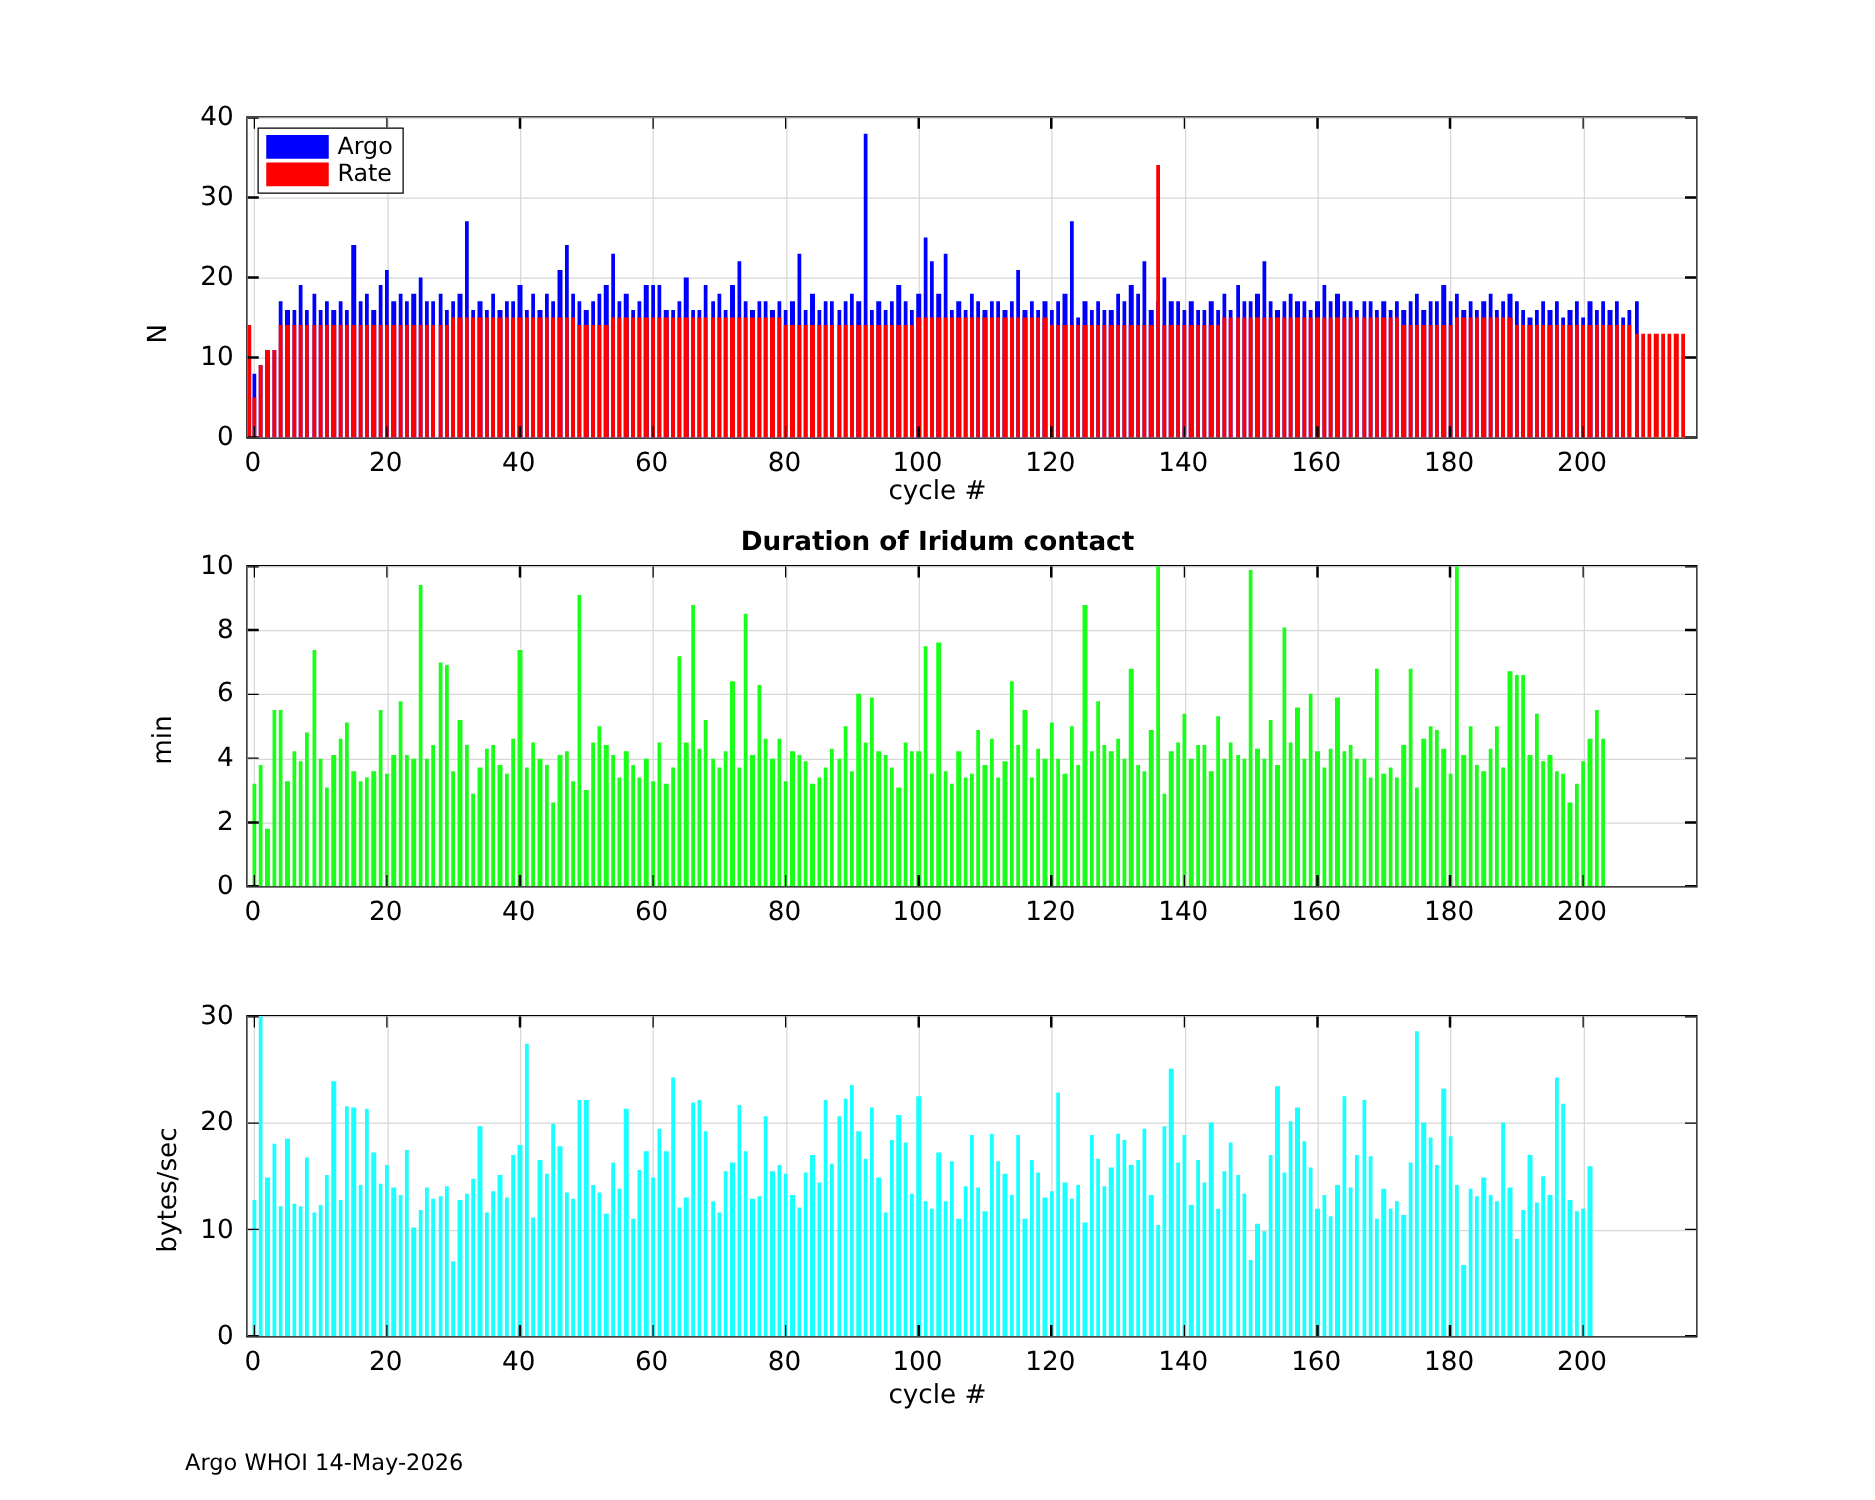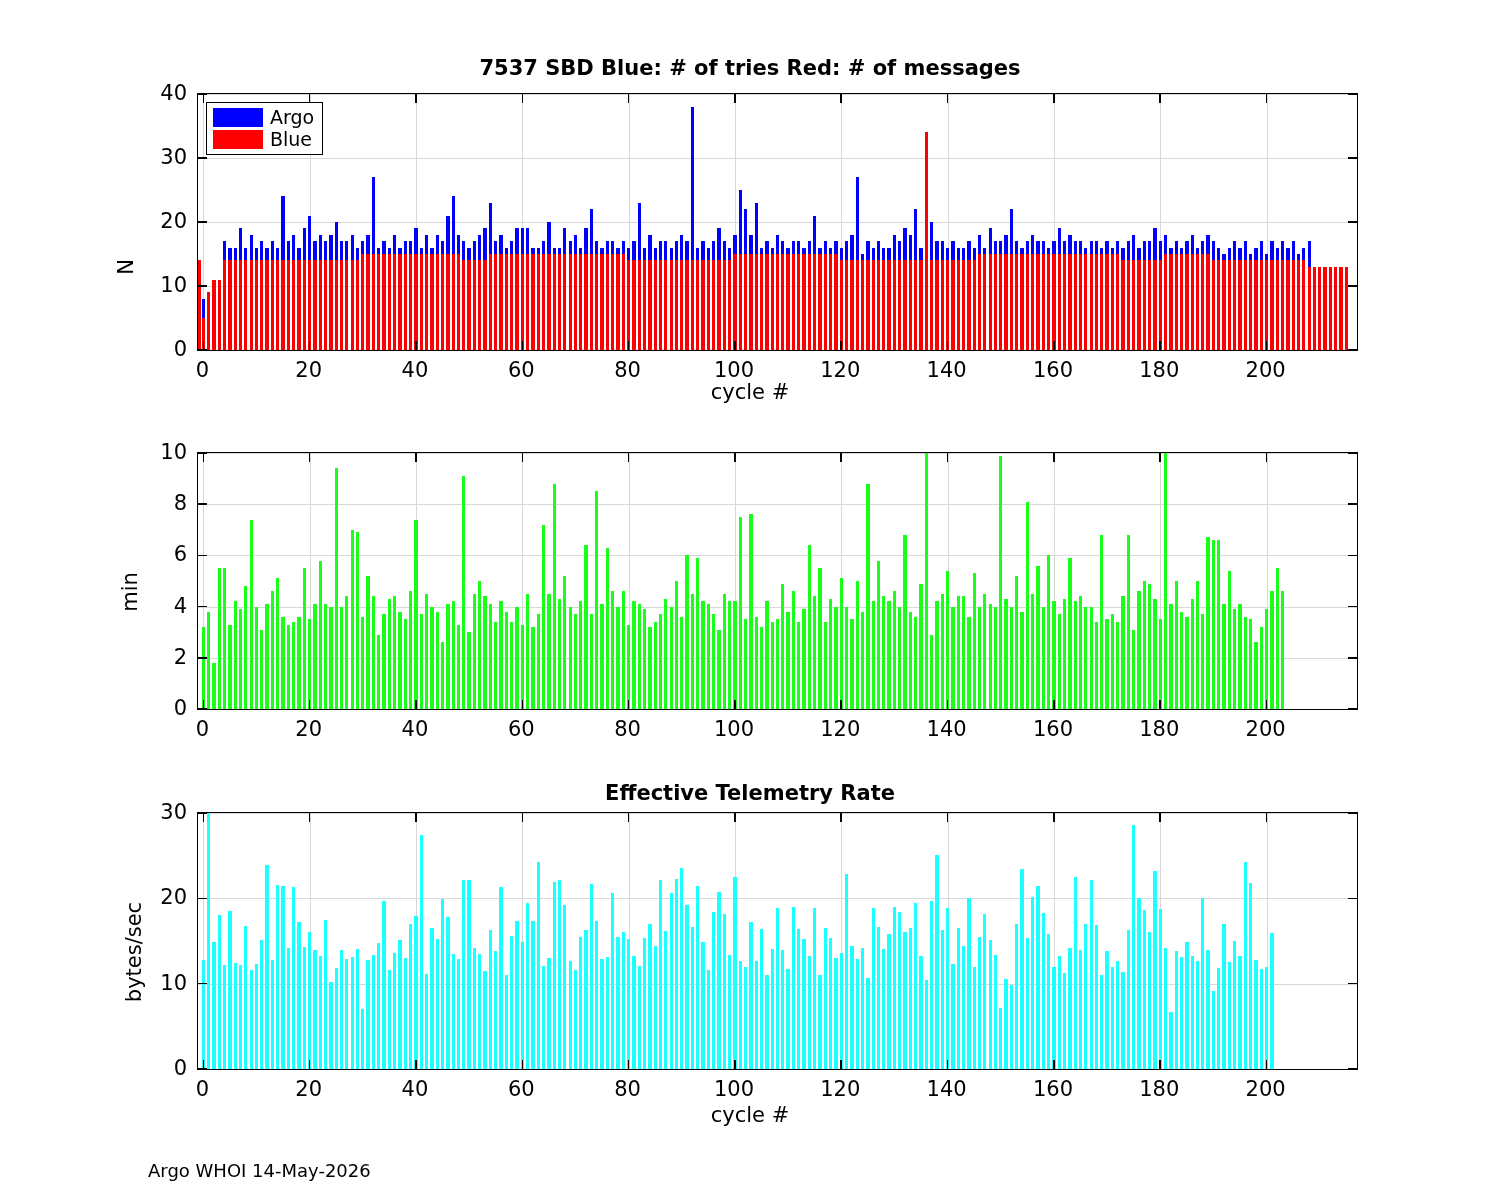--- a/index.html
+++ b/index.html
@@ -135,21 +135,20 @@
     color: #000;
     font-family: "DejaVu Sans", sans-serif;
   }
 </style>
 </head>
 <body>
 
 <div class="figure">
 
   <div class="panel" style="left:0px; top:50px; width:1500px; height:350px;">
-    <div class="plot-title" style="left:0px; top:6px;">7537 SBD  Blue: # of tries   Red: # of messages</div>
     <div class="ylabel" style="left:118px; top:205px; transform: rotate(-90deg);">N</div>
     <div class="axes" id="axes1" style="left:197px; top:43px; width:1161px; height:258px;">
         <div class="gridline-h" style="top: 192px;"></div>
         <div class="gridline-h" style="top: 128px;"></div>
         <div class="gridline-h" style="top: 64px;"></div>
         <div class="gridline-h" style="top: 0px;"></div>
         <div class="gridline-v" style="left: 5.31651px;"></div>
         <div class="gridline-v" style="left: 111.647px;"></div>
         <div class="gridline-v" style="left: 217.977px;"></div>
         <div class="gridline-v" style="left: 324.307px;"></div>
@@ -640,26 +639,27 @@
         <div class="xtick-label" style="left: 1265.62px; top: 308px;">200</div>
       </div>
     <div class="xlabel" style="left:0px; top:330px;">cycle #</div>
     <div class="legend-box" style="left:206px; top:52px;">
       <div class="legend-row">
         <span class="legend-swatch" style="background:#0000ff;"></span>
         <span class="legend-text">Argo</span>
       </div>
       <div class="legend-row">
         <span class="legend-swatch" style="background:#ff0000;"></span>
-        <span class="legend-text">Blue</span>
+        <span class="legend-text">Rate</span>
       </div>
     </div>
   </div>
 
   <div class="panel" style="left:0px; top:415px; width:1500px; height:340px;">
+    <div class="plot-title" style="left:0px; top:6px;">Duration of Iridum contact</div>
     <div class="ylabel" style="left:110px; top:165px; transform: rotate(-90deg);">min</div>
     <div class="axes" id="axes2" style="left:197px; top:37px; width:1161px; height:258px;">
         <div class="gridline-h" style="top: 204.8px;"></div>
         <div class="gridline-h" style="top: 153.6px;"></div>
         <div class="gridline-h" style="top: 102.4px;"></div>
         <div class="gridline-h" style="top: 51.2px;"></div>
         <div class="gridline-h" style="top: 0px;"></div>
         <div class="gridline-v" style="left: 5.31651px;"></div>
         <div class="gridline-v" style="left: 111.647px;"></div>
         <div class="gridline-v" style="left: 217.977px;"></div>
@@ -927,21 +927,20 @@
         <div class="xtick-label" style="left: 733.968px; top: 302px;">100</div>
         <div class="xtick-label" style="left: 840.298px; top: 302px;">120</div>
         <div class="xtick-label" style="left: 946.628px; top: 302px;">140</div>
         <div class="xtick-label" style="left: 1052.96px; top: 302px;">160</div>
         <div class="xtick-label" style="left: 1159.29px; top: 302px;">180</div>
         <div class="xtick-label" style="left: 1265.62px; top: 302px;">200</div>
       </div>
   </div>
 
   <div class="panel" style="left:0px; top:775px; width:1500px; height:400px;">
-    <div class="plot-title" style="left:0px; top:6px;">Effective Telemetry Rate</div>
     <div class="ylabel" style="left:84px; top:165px; transform: rotate(-90deg);">bytes/sec</div>
     <div class="axes" id="axes3" style="left:197px; top:37px; width:1161px; height:258px;">
         <div class="gridline-h" style="top: 170.667px;"></div>
         <div class="gridline-h" style="top: 85.3333px;"></div>
         <div class="gridline-h" style="top: 0px;"></div>
         <div class="gridline-v" style="left: 5.31651px;"></div>
         <div class="gridline-v" style="left: 111.647px;"></div>
         <div class="gridline-v" style="left: 217.977px;"></div>
         <div class="gridline-v" style="left: 324.307px;"></div>
         <div class="gridline-v" style="left: 430.638px;"></div>

